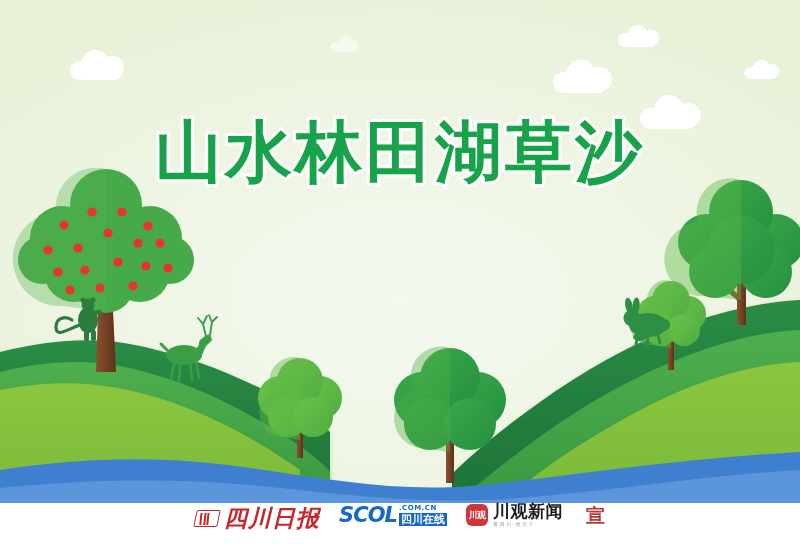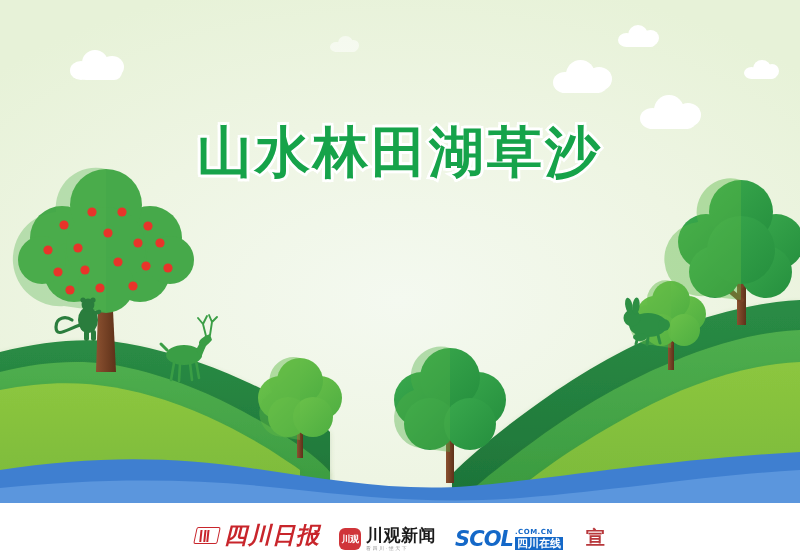--- a/index.html
+++ b/index.html
@@ -33,38 +33,38 @@
 
   
   .title-block {
     position:absolute; left:0; top:118px; width:800px;
     text-align:center; z-index:40;
     pointer-events:none;
   }
   .title-line {
     font-family:"DejaVu Sans","Liberation Sans",sans-serif;
     font-weight:bold;
-    font-size:55px;
+    font-size:67px;
     line-height:69px;
     letter-spacing:3px;
     color:#16a34a;
     -webkit-text-stroke:5px #ffffff;
     paint-order:stroke fill;
     text-shadow:
       0 0 1px #ffffff,
       3px 0 0 #fff, -3px 0 0 #fff, 0 3px 0 #fff, 0 -3px 0 #fff,
       2px 2px 0 #fff, -2px 2px 0 #fff, 2px -2px 0 #fff, -2px -2px 0 #fff;
   }
   .title-line.l2 { font-size:55px; letter-spacing:4px; }
 
   
   .footer {
     position:absolute; left:0; bottom:0; width:800px; height:48px;
     background:#ffffff;
-    display:flex; align-items:flex-end; justify-content:center;
+    display:flex; align-items:flex-start; justify-content:center;
     gap:19px;
     z-index:50;
   }
   .logo { display:flex; align-items:center; }
 
   .seal {
     width:24px; height:17px;
     border:1.6px solid #c8252b;
     transform:skewX(-12deg);
     margin-right:5px;
@@ -339,31 +339,31 @@
   </div>
 
   <div class="footer">
 
     <div class="logo">
       <span class="seal"></span>
       <span class="sd-name">四川日报</span>
     </div>
 
     <div class="logo">
+      <span class="scol">SCOL</span>
+      <span class="scol-right">
+        <span class="scol-dom">.COM.CN</span>
+        <span class="scol-cn">四川在线</span>
+      </span>
+    </div>
+
+    <div class="logo">
       <span class="app-icon">川观</span>
       <span class="cgxw">
         <span class="cgxw-main">川观新闻</span>
         <span class="cgxw-sub">看四川·懂天下</span>
       </span>
     </div>
 
-    <div class="logo">
-      <span class="scol">SCOL</span>
-      <span class="scol-right">
-        <span class="scol-dom">.COM.CN</span>
-        <span class="scol-cn">四川在线</span>
-      </span>
-    </div>
-
     <span class="xuan">宣</span>
   </div>
 
 </div>
 
 </body></html>

